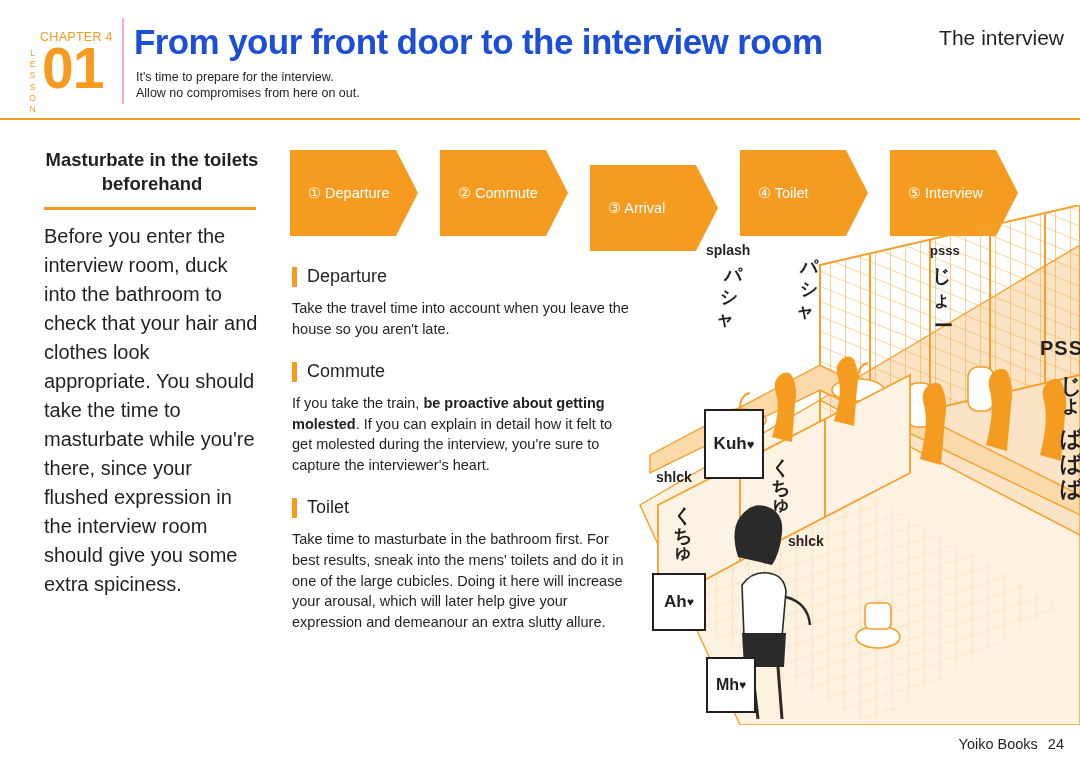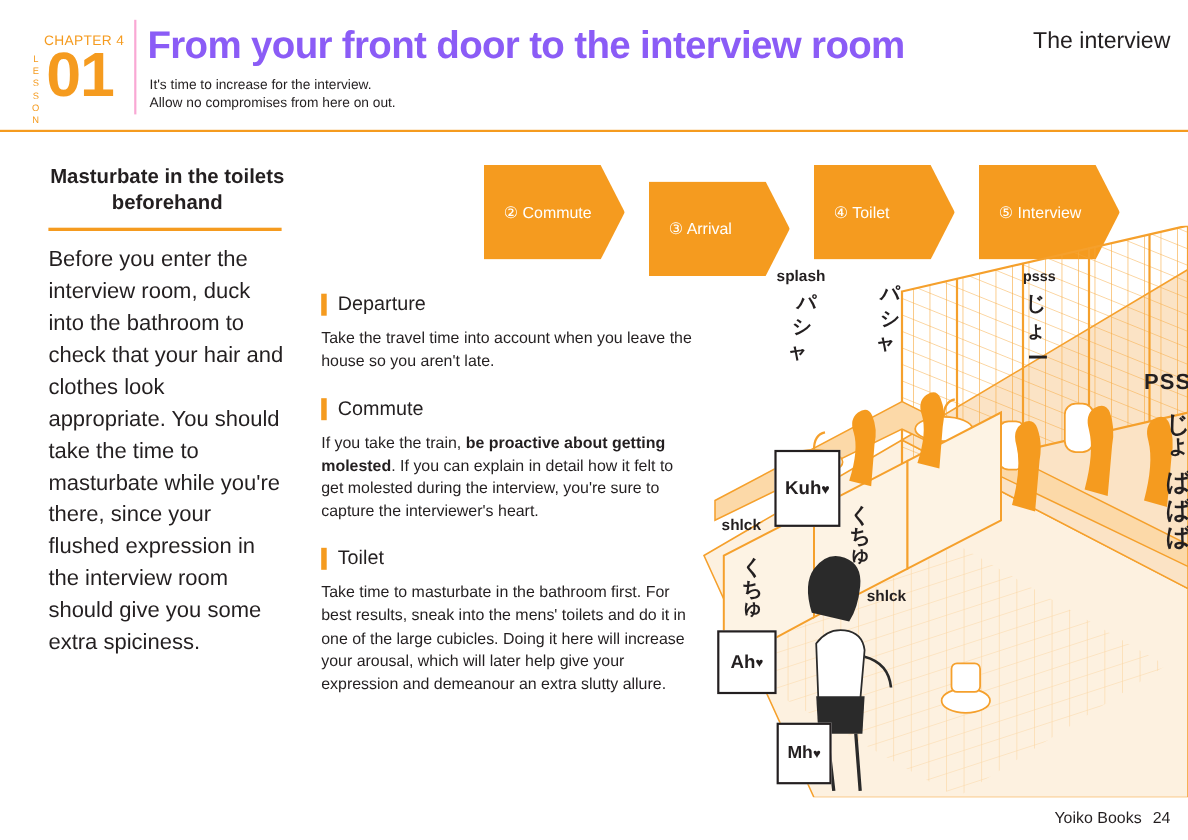--- a/index.html
+++ b/index.html
@@ -55,21 +55,21 @@
     font-weight: bold;
     color: #f59b1f;
     letter-spacing: -1px;
     line-height: 1;
   }
   .main-title {
     position: absolute;
     left: 134px; top: 22px;
     font-size: 35px;
     font-weight: bold;
-    color: #8b5cf6;
+    color: #1d4ed8;
     letter-spacing: -.6px;
     white-space: nowrap;
   }
   .sub-line-1 {
     position: absolute;
     left: 136px; top: 70px;
     font-size: 12.5px;
     color: #231f20;
   }
   .sub-line-2 {
@@ -212,33 +212,36 @@
 </head>
 <body>
 
 <div class="header">
   <div class="chapter-block">
     <div class="chapter-label">CHAPTER 4</div>
     <div class="lesson-vert">LESSON</div>
     <div class="lesson-number">01</div>
   </div>
   <div class="main-title">From your front door to the interview room</div>
-  <div class="sub-line-1">It's time to increase for the interview.</div>
+  <div class="sub-line-1">It's time to prepare for the interview.</div>
   <div class="sub-line-2">Allow no compromises from here on out.</div>
   <div class="running-head">The interview</div>
 </div>
 <div class="header-rule"></div>
 
 <div class="left-col">
   <div class="left-heading">Masturbate in the toilets beforehand</div>
   <div class="left-rule"></div>
   <div class="left-body">Before you enter the interview room, duck into the bathroom to check that your hair and clothes look appropriate. You should take the time to masturbate while you're there, since your flushed expression in the interview room should give you some extra spiciness.</div>
 </div>
 
 <div class="steps">
+  <div class="chev c0">
+    <span>① Departure</span>
+  </div>
   <div class="chev c1">
     <span>② Commute</span>
   </div>
   <div class="chev c2">
     <span>③ Arrival</span>
   </div>
   <div class="chev c4">
     <span>⑤ Interview</span>
   </div>
   <div class="chev c3">

